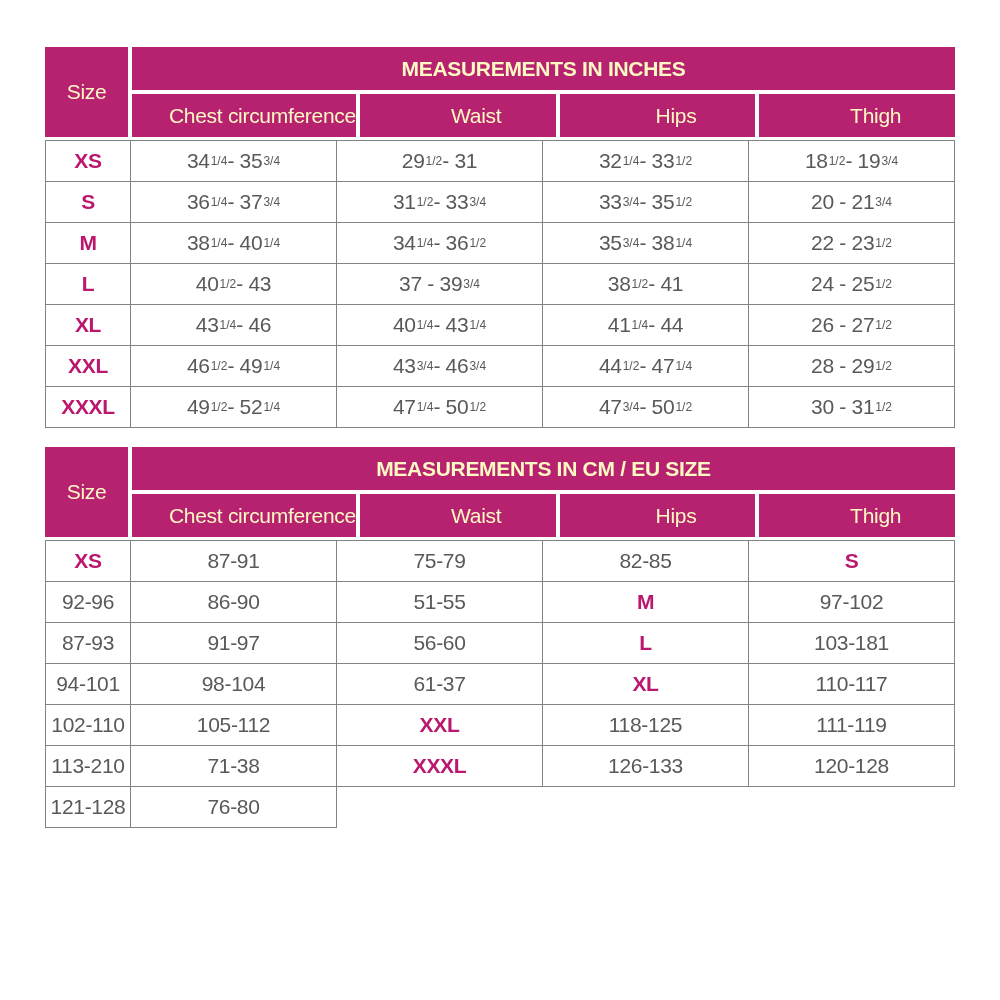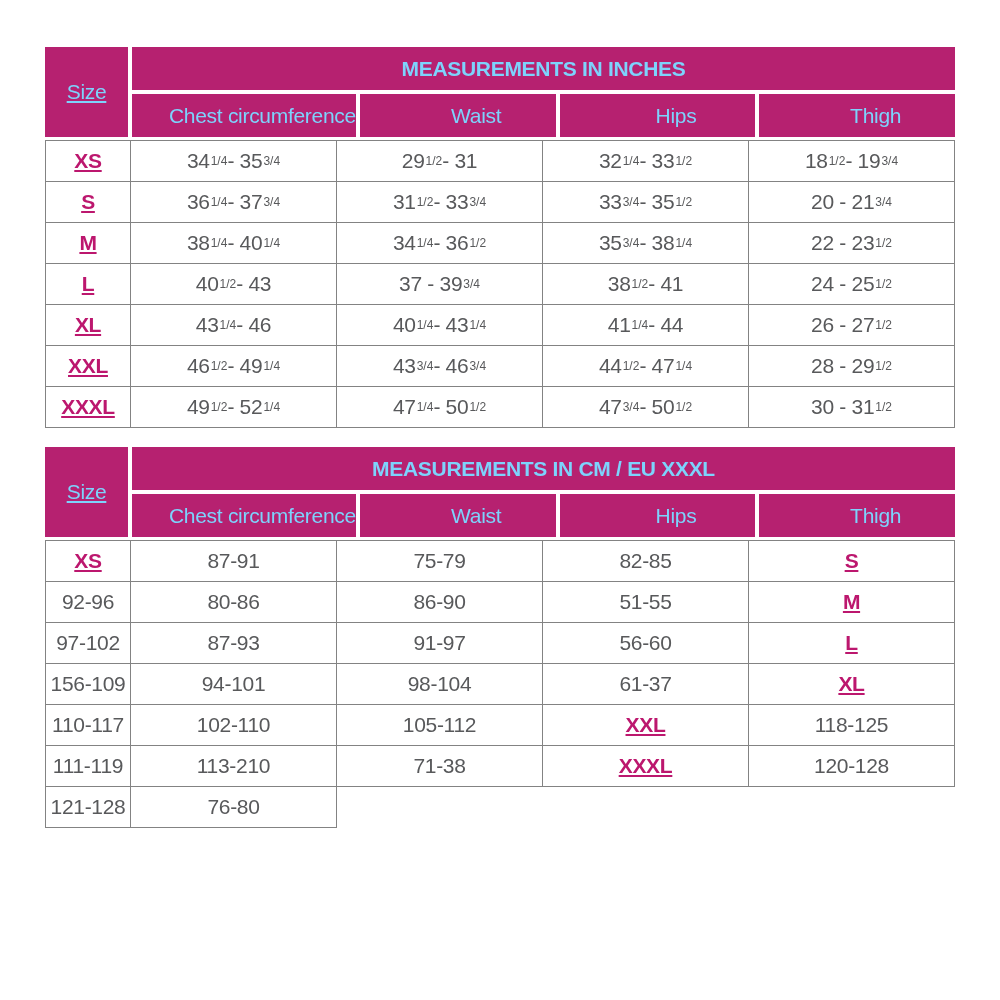--- a/index.html
+++ b/index.html
@@ -30,29 +30,29 @@
   
   .hdr {
     display: grid;
     grid-template-columns: 83px 1fr 1fr 1fr 1fr;
     grid-auto-rows: 43px;
     gap: 4px;
     background: #ffffff;
   }
   .magenta-cell {
     background: var(--accent);
-    color: #7dd3fc;
+    color: #fef9c3;
     display: flex;
     align-items: center;
     justify-content: center;
     font-size: 21px;
     letter-spacing: -0.3px;
     white-space: nowrap;
   }
-  .size-cell { grid-column: 1; grid-row: 1 / span 2; text-decoration: underline; }
+  .size-cell { grid-column: 1; grid-row: 1 / span 2; }
   .banner    { grid-column: 2 / 6; grid-row: 1; font-weight: 700; }
   .colhdr    { grid-row: 2; padding-left: 37px; }
 
   
   .body-grid {
     display: grid;
     grid-template-columns: 85px repeat(4, 1fr);
     margin-top: 3px;
     border-top: 1px solid #838383;
     border-left: 1px solid #838383;
@@ -65,21 +65,20 @@
     align-items: center;
     justify-content: center;
     font-size: 21px;
     color: #58595b;
     letter-spacing: -0.3px;
     white-space: nowrap;
   }
   .cell.size-label {
     color: var(--label);
     font-weight: 700;
-    text-decoration: underline;
   }
   sup.frac {
     font-size: 12px;
     line-height: 0;
     vertical-align: 7px;
     margin-left: 1px;
     letter-spacing: 0;
   }
 </style>
 </head>
@@ -133,57 +132,57 @@
           <div class="cell">49<sup class="frac">1/2</sup> - 52<sup class="frac">1/4</sup></div>
           <div class="cell">47<sup class="frac">1/4</sup> - 50<sup class="frac">1/2</sup></div>
           <div class="cell">47<sup class="frac">3/4</sup> - 50<sup class="frac">1/2</sup></div>
           <div class="cell">30 - 31<sup class="frac">1/2</sup></div>
         </div>
     </section>
 
     <section class="size-table">
       <div class="hdr">
         <div class="magenta-cell size-cell">Size</div>
-        <div class="magenta-cell banner">MEASUREMENTS IN CM / EU XXXL</div>
+        <div class="magenta-cell banner">MEASUREMENTS IN CM / EU SIZE</div>
 
       <div class="magenta-cell colhdr">Chest circumference</div>
           <div class="magenta-cell colhdr">Waist</div>
           <div class="magenta-cell colhdr">Hips</div>
           <div class="magenta-cell colhdr">Thigh</div>
         </div>
       <div class="body-grid">
           <div class="cell size-label">XS</div>
           <div class="cell">87-91</div>
           <div class="cell">75-79</div>
           <div class="cell">82-85</div>
           <div class="cell size-label">S</div>
           <div class="cell">92-96</div>
-          <div class="cell">80-86</div>
           <div class="cell">86-90</div>
           <div class="cell">51-55</div>
           <div class="cell size-label">M</div>
           <div class="cell">97-102</div>
           <div class="cell">87-93</div>
           <div class="cell">91-97</div>
           <div class="cell">56-60</div>
           <div class="cell size-label">L</div>
-          <div class="cell">156-109</div>
+          <div class="cell">103-181</div>
           <div class="cell">94-101</div>
           <div class="cell">98-104</div>
           <div class="cell">61-37</div>
           <div class="cell size-label">XL</div>
           <div class="cell">110-117</div>
           <div class="cell">102-110</div>
           <div class="cell">105-112</div>
           <div class="cell size-label">XXL</div>
           <div class="cell">118-125</div>
           <div class="cell">111-119</div>
           <div class="cell">113-210</div>
           <div class="cell">71-38</div>
           <div class="cell size-label">XXXL</div>
+          <div class="cell">126-133</div>
           <div class="cell">120-128</div>
           <div class="cell">121-128</div>
           <div class="cell">76-80</div>
         </div>
     </section>
 
   </div>
 </div>
 
 </body></html>

